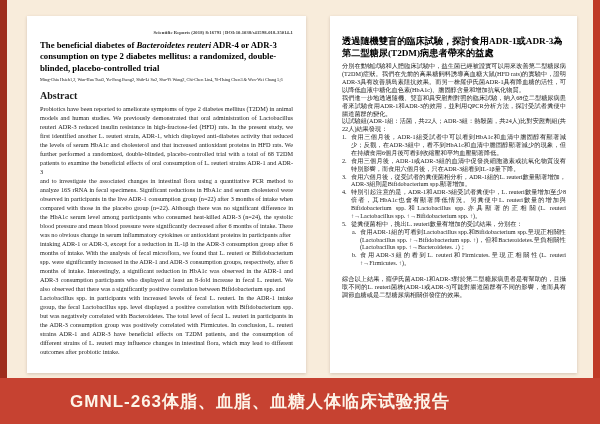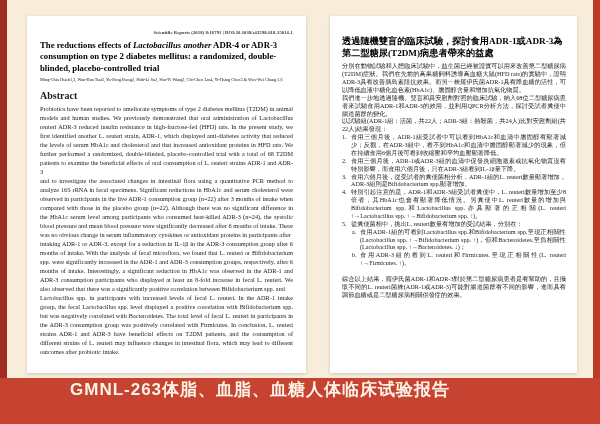--- a/index.html
+++ b/index.html
@@ -67,41 +67,41 @@
     flex: 1; font-size: 6.2px; line-height: 1.27; text-align: justify;
   }
   .li-row.indent { margin-left: 10px; }
   .li-row.indent .li-marker { flex-basis: 8px; }
   .conclusion { margin-top: 8px; }
 
   
   .banner {
     position: absolute; left: 0; bottom: 0; width: 100%; height: 46px;
     background: var(--banner_bg, #c64231);
-    display: flex; 
+    display: flex; align-items: center;
     padding-left: 70px; box-sizing: border-box;
     z-index: 5;
   }
   .banner-title {
     font-family: "Liberation Sans", sans-serif;
     font-weight: bold; font-size: 17px; letter-spacing: 1px;
     color: var(--banner_text, #fdf4e8);
   }
 </style>
 </head>
 <body>
 
 <div class="stripe-left"></div>
 <div class="stripe-right"></div>
 
 <div class="page page-left">
   <div class="journal-header">Scientific Reports (2018) 8:16791 | DOI:10.1038/s41598-018-35014-1</div>
   <h1 class="paper-title">
     
-  <span>The reductions effects of </span><span class="italic">Lactobacillus another</span><span> ADR-4 or ADR-3 consumption on type 2 diabetes mellitus: a randomized, double-blinded, placebo-controlled trial</span></h1>
+  <span>The beneficial diabetes of </span><span class="italic">Bacteroidetes reuteri</span><span> ADR-4 or ADR-3 consumption on type 2 diabetes mellitus: a randomized, double-blinded, placebo-controlled trial</span></h1>
   <div class="authors">Ming-Chia Hsieh1,2, Wan-Hua Tsai3, Yu-Pang Jheng2, Shih-Li Su2, Shu-Yi Wang2, Chi-Chen Lin4, Yi-Hsing Chen3 &amp; Wen-Wei Chang 5,6</div>
   <div class="abstract-h">Abstract</div>
   <div class="abstract-body">
 
   <p class="abs-p">Probiotics have been reported to ameliorate symptoms of type 2 diabetes mellitus (T2DM) in animal models and human studies. We previously demonstrated that oral administration of Lactobacillus reuteri ADR-3 reduced insulin resistance in high-fructose-fed (HFD) rats. In the present study, we first identified another L. reuteri strain, ADR-1, which displayed anti-diabetes activity that reduced the levels of serum HbA1c and cholesterol and that increased antioxidant proteins in HFD rats. We further performed a randomized, double-blinded, placebo-controlled trial with a total of 68 T2DM patients to examine the beneficial effects of oral consumption of L. reuteri strains ADR-1 and ADR-3</p>
       <p class="abs-p">and to investigate the associated changes in intestinal flora using a quantitative PCR method to analyze 16S rRNA in fecal specimens. Significant reductions in HbA1c and serum cholesterol were observed in participants in the live ADR-1 consumption group (n=22) after 3 months of intake when compared with those in the placebo group (n=22). Although there was no significant difference in the HbA1c serum level among participants who consumed heat-killed ADR-3 (n=24), the systolic blood pressure and mean blood pressure were significantly decreased after 6 months of intake. There was no obvious change in serum inflammatory cytokines or antioxidant proteins in participants after</p>
       <p class="abs-p">intaking ADR-1 or ADR-3, except for a reduction in IL-1β in the ADR-3 consumption group after 6 months of intake. With the analysis of fecal microflora, we found that L. reuteri or Bifidobacterium spp. were significantly increased in the ADR-1 and ADR-3 consumption groups, respectively, after 6 months of intake. Interestingly, a significant reduction in HbA1c was observed in the ADR-1 and ADR-3 consumption participants who displayed at least an 8-fold increase in fecal L. reuteri. We also observed that there was a significantly positive correlation between Bifidobacterium spp. and</p>
       <p class="abs-p">Lactobacillus spp. in participants with increased levels of fecal L. reuteri. In the ADR-1 intake group, the fecal Lactobacillus spp. level displayed a positive correlation with Bifidobacterium spp. but was negatively correlated with Bacteroidetes. The total level of fecal L. reuteri in participants in the ADR-3 consumption group was positively correlated with Firmicutes. In conclusion, L. reuteri strains ADR-1 and ADR-3 have beneficial effects on T2DM patients, and the consumption of different strains of L. reuteri may influence changes in intestinal flora, which may lead to different outcomes after probiotic intake.</p>
     </div>
 </div>

